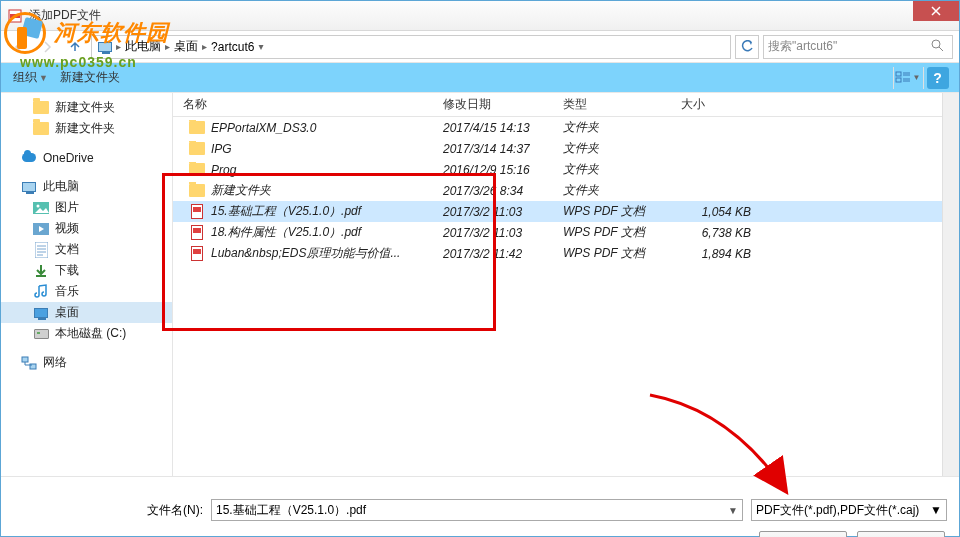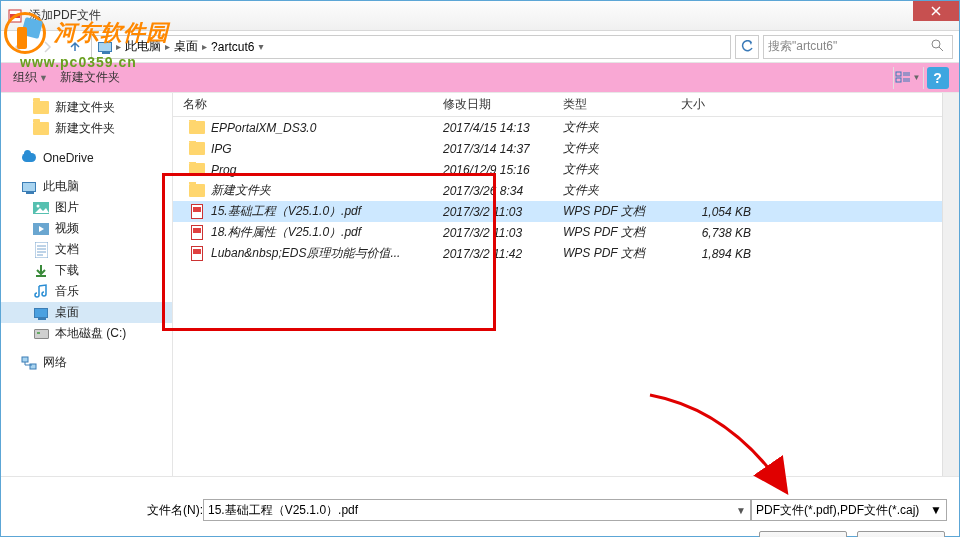--- a/index.html
+++ b/index.html
@@ -24,21 +24,21 @@
 
 .addressbar { height: 32px; display: flex; align-items: center; border-bottom: 1px solid #e5e5e5; padding: 3px 6px; gap: 4px; }
 .nav-btn { width: 24px; height: 24px; display: flex; align-items: center; justify-content: center; border-radius: 2px; opacity: 0.35; }
 .nav-btn.enabled { opacity: 1; }
 .breadcrumb { flex: 1; display: flex; align-items: center; border: 1px solid #ccc; height: 24px; padding: 0 4px; background: #fff; font-size: 12px; }
 .breadcrumb .seg { display: flex; align-items: center; padding: 0 2px; }
 .breadcrumb .sep { color: #666; padding: 0 2px; font-size: 10px; }
 .searchbox { width: 190px; height: 24px; border: 1px solid #ccc; display: flex; align-items: center; padding: 0 4px; font-size: 12px; color: #888; }
 .searchbox .sicon { margin-right: 4px; }
 
-.toolbar { height: 30px; display: flex; align-items: center; padding: 0 8px; font-size: 12px; color: #333; border-bottom: 1px solid #e8e8e8; background: #f9a8d4; }
+.toolbar { height: 30px; display: flex; align-items: center; padding: 0 8px; font-size: 12px; color: #333; border-bottom: 1px solid #e8e8e8; background: #7dd3fc; }
 .toolbar-left { display: flex; align-items: center; gap: 4px; }
 .tb-item { display: flex; align-items: center; gap: 2px; padding: 2px 4px; }
 .toolbar-right { margin-left: auto; display: flex; align-items: center; gap: 2px; }
 .toolbar-right .icon-btn { width: 28px; height: 22px; display: flex; align-items: center; justify-content: center; border-left: 1px solid #e0e0e0; }
 .help-icon { width: 22px; height: 22px; background: #3ea6e0; color: #fff; border-radius: 3px; display: flex; align-items: center; justify-content: center; font-weight: bold; font-size: 14px; }
 
 .body { display: flex; height: 383px; }
 
 .sidebar { width: 172px; border-right: 1px solid #e5e5e5; overflow: hidden; padding-top: 4px; }
 .tree-item { display: flex; align-items: center; height: 21px; font-size: 12px; padding-left: 32px; gap: 6px; color: #222; }
@@ -71,21 +71,21 @@
 .pdf-icon::before { content:""; position:absolute; top:2px; left:1px; right:1px; height:5px; background:#e04040; }
 .col-size-val { text-align: right; padding-right: 20px !important; }
 
 .red-box { position: absolute; border: 3px solid #e00000; pointer-events: none; z-index: 50; }
 .red-box.files { top: 173px; left: 162px; width: 334px; height: 158px; }
 
 .red-arrow { position: absolute; z-index: 51; pointer-events: none; }
 .red-arrow svg { overflow: visible; }
 
 .bottom { padding: 8px 12px; border-top: 1px solid #e5e5e5; }
-.filename-row { display: flex; align-items: center; margin-top: 14px; font-size: 12px; }
+.filename-row { display: flex; align-items: center; margin-top: 14px; gap: 8px; font-size: 12px; }
 .filename-label { width: 190px; text-align: right; }
 .filename-input { flex: 1; height: 22px; border: 1px solid #aaa; padding: 0 4px; font-size: 12px; display: flex; align-items: center; justify-content: space-between; }
 .filename-input .dd { font-size: 10px; color: #555; }
 .filetype-select { width: 196px; height: 22px; border: 1px solid #aaa; padding: 0 4px; font-size: 12px; display: flex; align-items: center; justify-content: space-between; }
 .buttons-row { display: flex; justify-content: flex-end; gap: 10px; margin-top: 10px; padding-right: 2px; }
 .dlg-btn { width: 88px; height: 24px; border: 1px solid #999; background: linear-gradient(#f8f8f8,#e8e8e8); font-size: 12px; display: flex; align-items: center; justify-content: center; border-radius: 2px; }
 
 .scrollbar-v { position: absolute; right: 0; top: 0; width: 17px; height: 100%; background: #f0f0f0; border-left: 1px solid #e0e0e0; }
 
 .blue-cloud { width:14px; height:9px; background:#2a8dd4; border-radius:5px; position:relative; }

